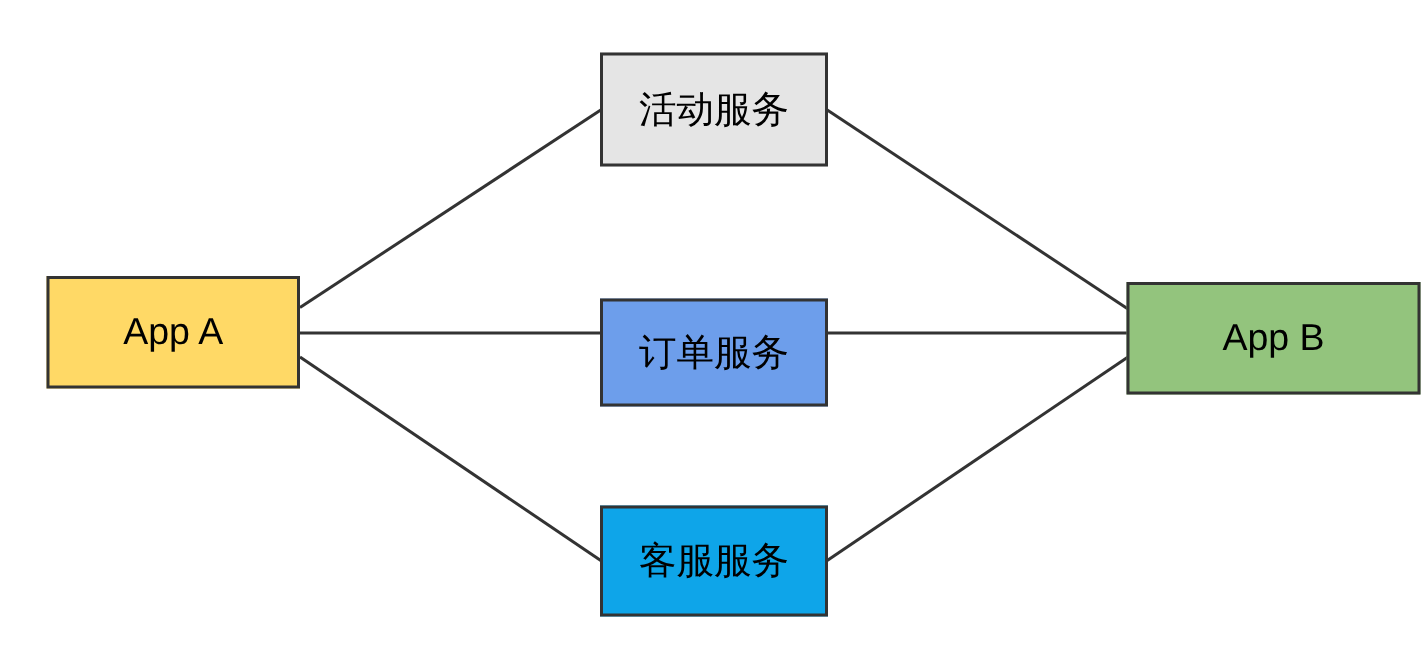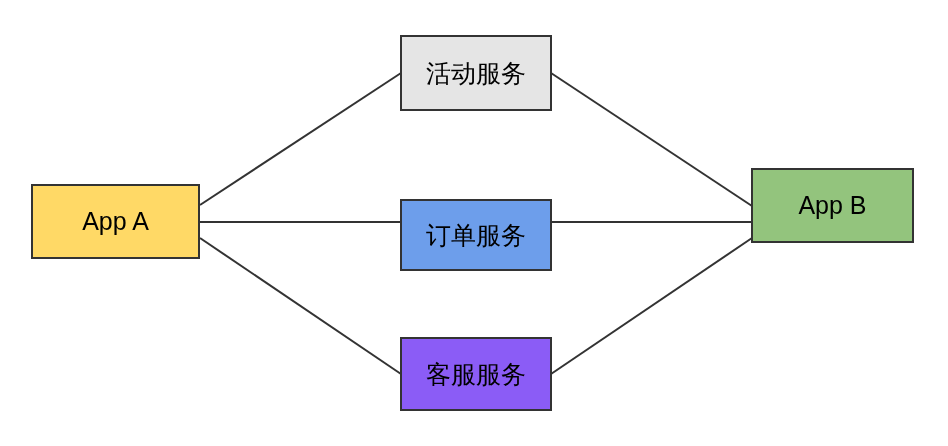--- a/index.html
+++ b/index.html
@@ -39,21 +39,21 @@
   .node-label {
     font-size: 25px;
     color: #000000;
     white-space: nowrap;
     line-height: 1;
   }
   .node-app-a   { left: 31px;  top: 184px; width: 169px; height: 75px; }
   .node-activity{ left: 400px; top: 35px;  width: 152px; height: 76px; }
   .node-order   { left: 400px; top: 199px; width: 152px; height: 72px; }
   .node-support { left: 400px; top: 337px; width: 152px; height: 74px; }
-  .node-app-b   { left: 751px; top: 168px; width: 163px; height: 75px; align-items: center; }
+  .node-app-b   { left: 751px; top: 188px; width: 196px; height: 75px; align-items: center; }
 </style>
 </head>
 <body>
 
 <div class="canvas">
 
   <svg class="edges-svg" viewBox="0 0 948 446" aria-hidden="true">
     <line x1="200" y1="205" x2="401" y2="73"></line>
     <line x1="200" y1="222" x2="401" y2="222"></line>
     <line x1="200" y1="238" x2="401" y2="374"></line>
@@ -67,21 +67,21 @@
   </div>
 
   <div class="node node-activity" style="background: #e5e5e5;">
     <span class="node-label">活动服务</span>
   </div>
 
   <div class="node node-order" style="background: rgb(109, 158, 235);">
     <span class="node-label">订单服务</span>
   </div>
 
-  <div class="node node-support" style="background: #8b5cf6;">
+  <div class="node node-support" style="background: #0ea5e9;">
     <span class="node-label">客服服务</span>
   </div>
 
   <div class="node node-app-b" style="background: rgb(147, 196, 125);">
     <span class="node-label">App B</span>
   </div>
 
 </div>
 
 </body></html>

